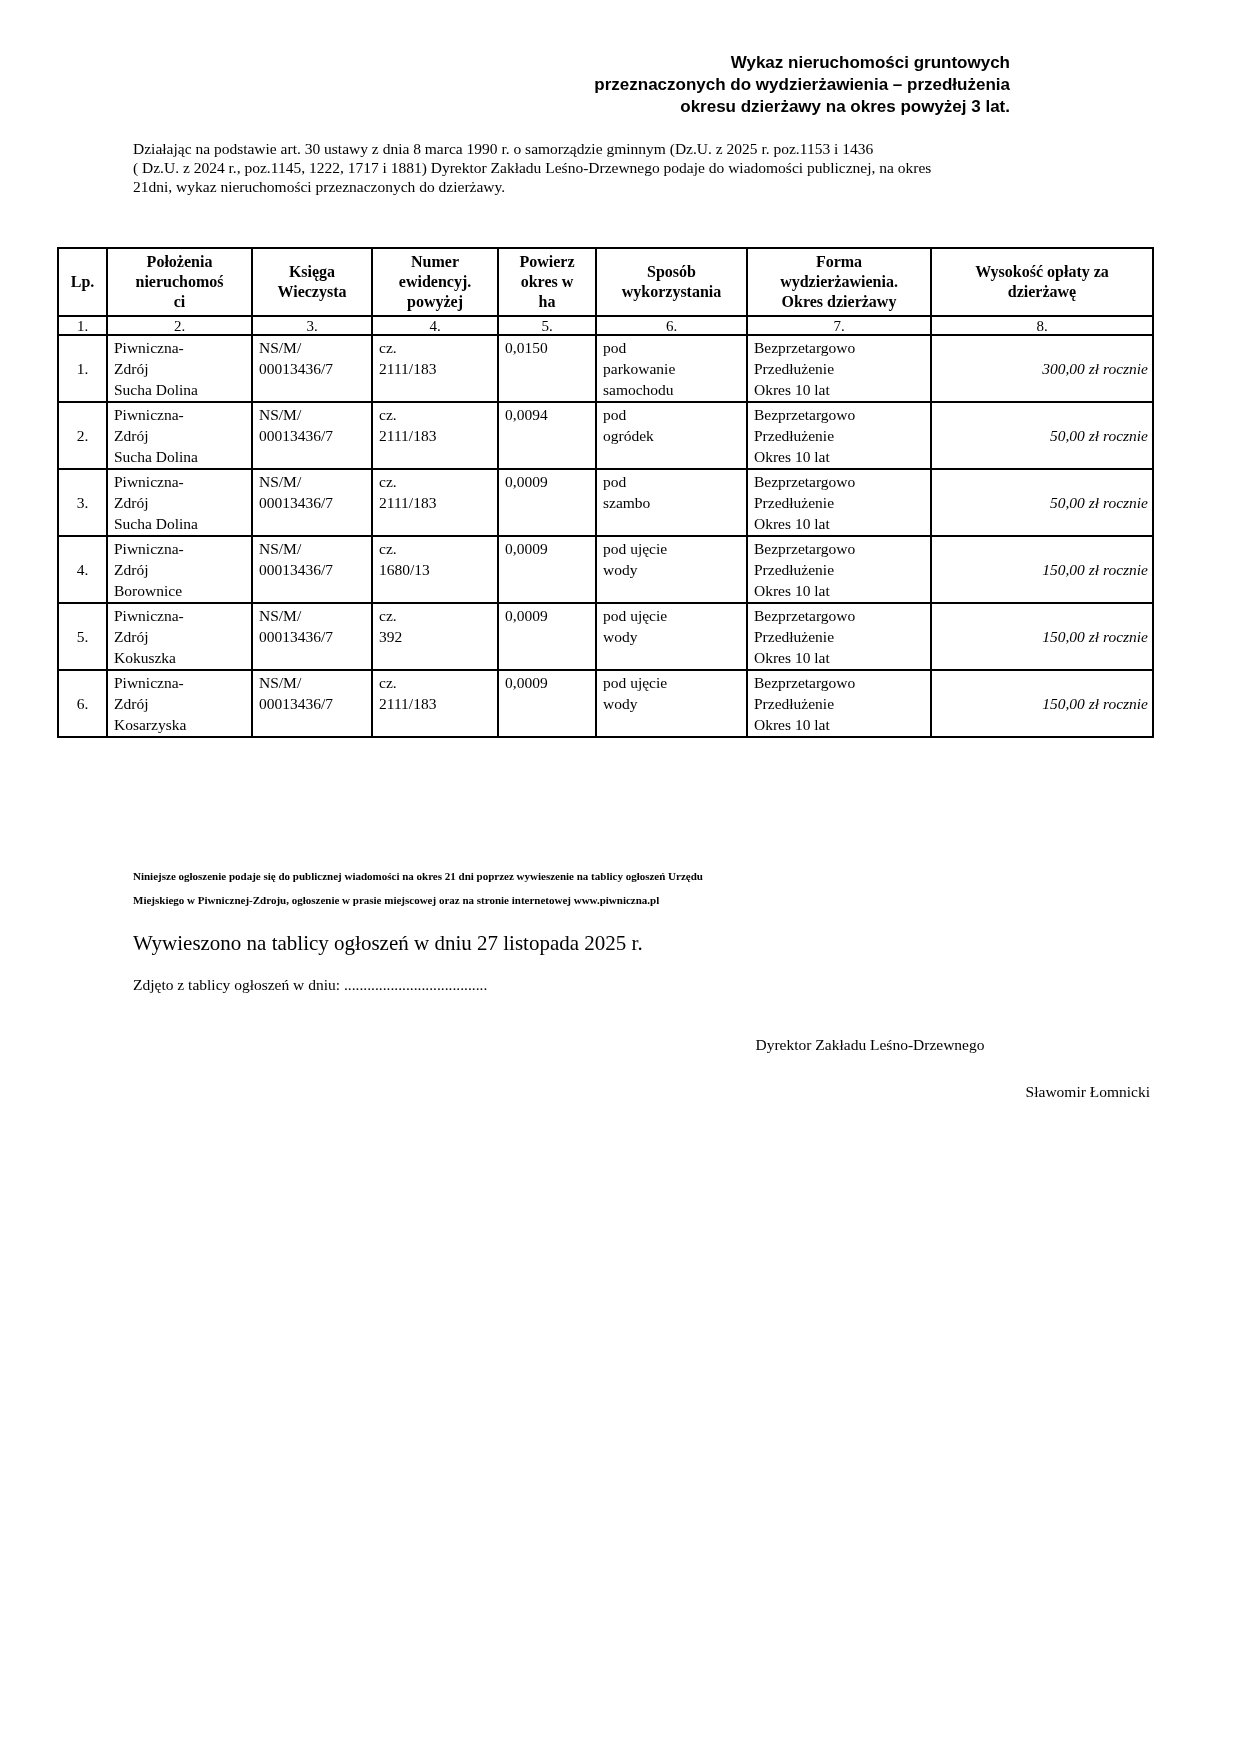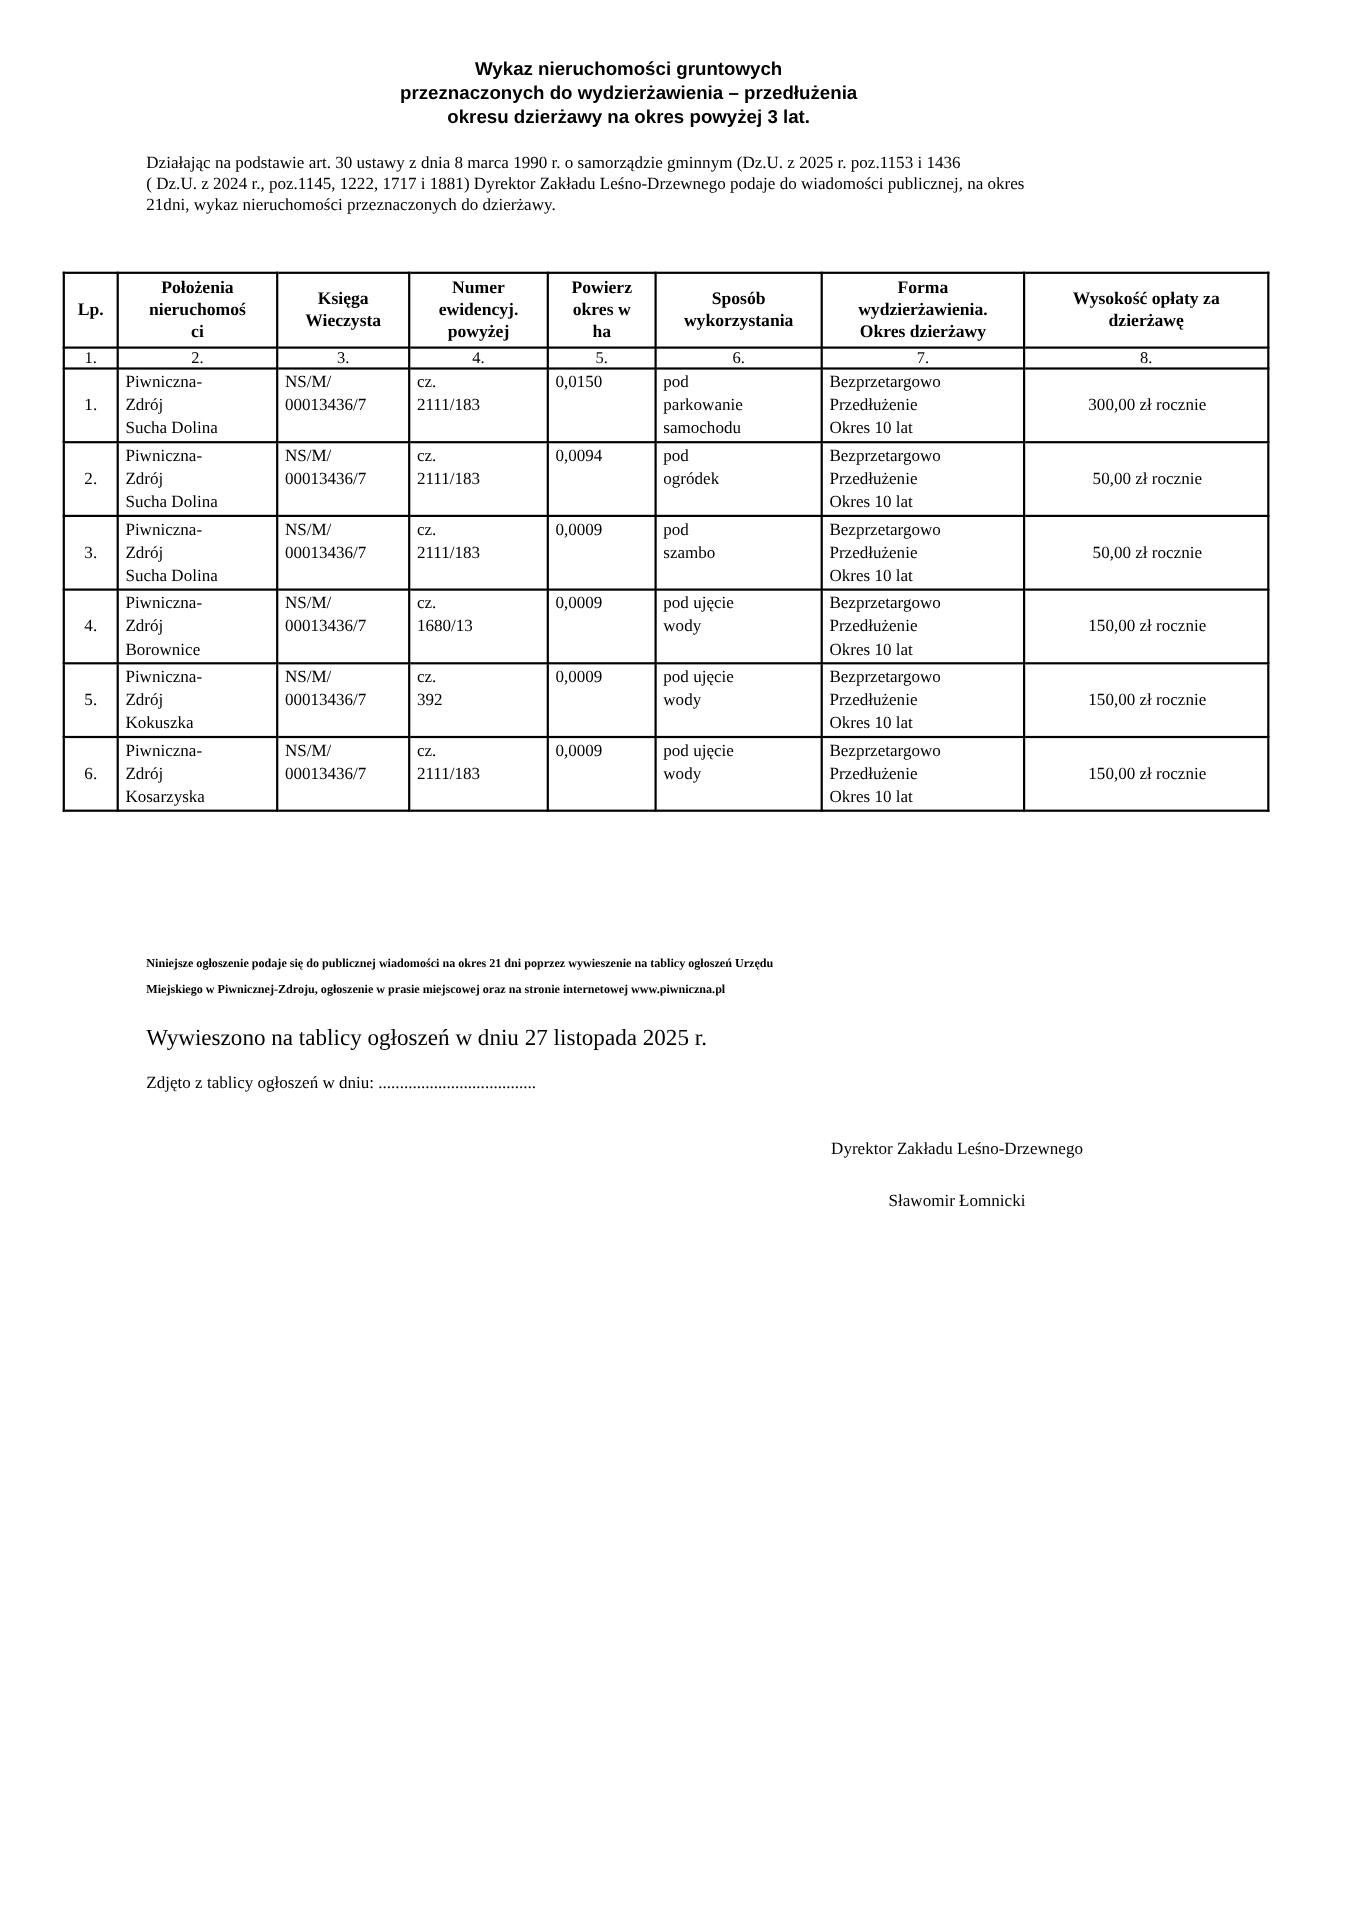--- a/index.html
+++ b/index.html
@@ -14,21 +14,21 @@
     background: #ffffff;
     color: #000000;
     font-family: "Liberation Serif", serif;
     overflow: hidden;
   }
   .doc-title {
     position: absolute;
     left: 133px;
     top: 52px;
     width: 877px;
-    text-align: center;
+    text-align: right;
     font-family: "Liberation Sans", sans-serif;
     font-weight: bold;
     font-size: 17px;
     line-height: 22px;
     white-space: pre-line;
   }
   .intro {
     position: absolute;
     left: 133px;
     top: 139px;
@@ -70,24 +70,25 @@
     padding: 0;
     font-size: 15px;
   }
   table.props tr.data-row { height: 65px; }
   table.props td.lp-cell {
     text-align: center;
     vertical-align: middle;
     padding: 1px 2px;
   }
   table.props td.fee-cell {
-    text-align: center;
+    text-align: right;
     vertical-align: middle;
     padding-right: 4px;
     white-space: normal;
+    font-style: italic;
   }
   .notice {
     position: absolute;
     left: 133px;
     top: 864px;
     width: 1000px;
     font-weight: bold;
     font-size: 11px;
     line-height: 24px;
     white-space: pre-line;
@@ -112,21 +113,21 @@
     top: 1036px;
     width: 560px;
     text-align: center;
     font-size: 15.5px;
   }
   .sig-name {
     position: absolute;
     left: 590px;
     top: 1083px;
     width: 560px;
-    text-align: center;
+    text-align: right;
     font-size: 15.5px;
   }
 </style>
 </head>
 <body>
 
 <div class="page">
 
   <div class="doc-title">Wykaz nieruchomości gruntowych
 przeznaczonych do wydzierżawienia – przedłużenia

